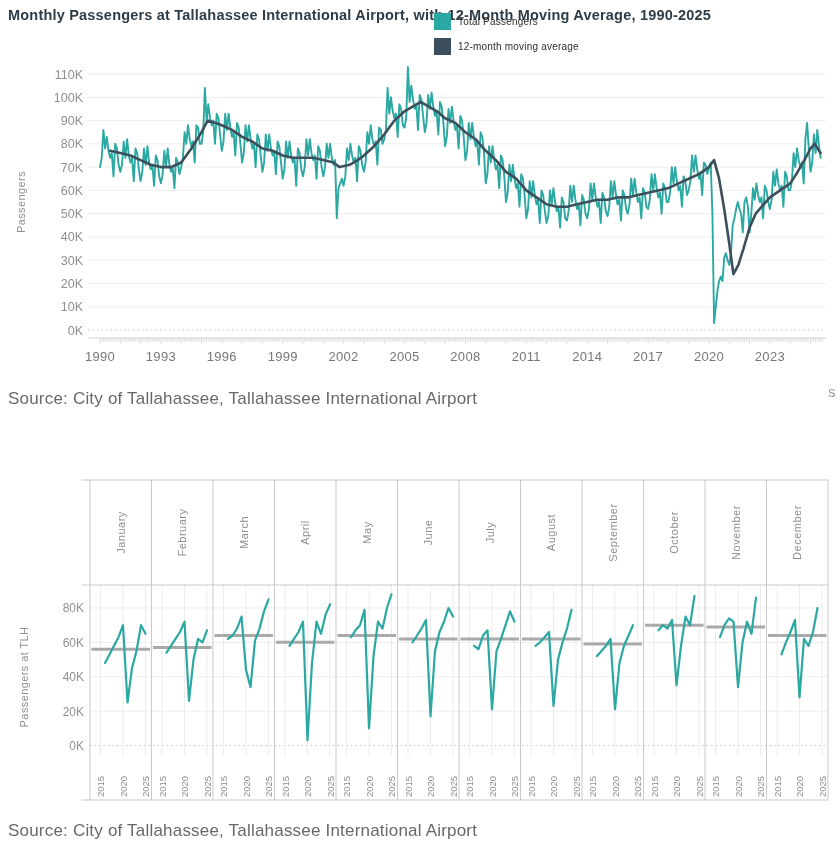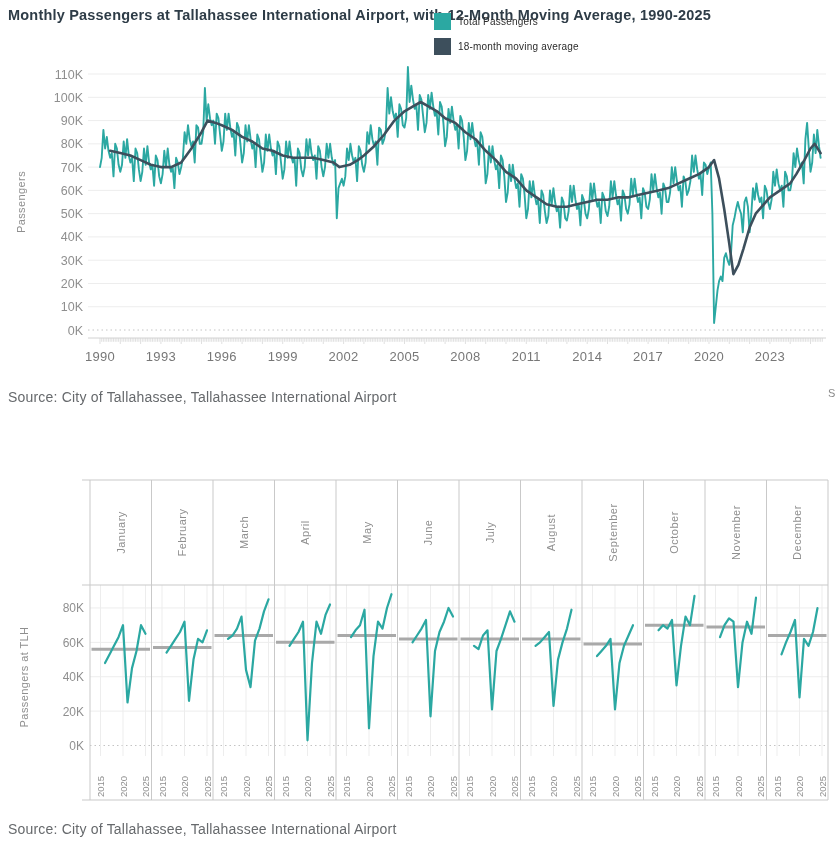--- a/index.html
+++ b/index.html
@@ -1,21 +1,21 @@
 <!DOCTYPE html>
 <html><head>
 <meta charset="utf-8">
 <style>
   html,body{margin:0;padding:0;background:#fff;}
   #stage{position:relative;width:837px;height:849px;background:#ffffff;overflow:hidden;
          font-family:"Liberation Sans", sans-serif;}
   .title{position:absolute;left:8px;font-weight:bold;font-size:14.5px;letter-spacing:.2px;color:#2e3c47;white-space:nowrap;}
   #title1{top:7px;width:824px;}
   #title2{top:440px;}
-  .source{position:absolute;left:8px;font-size:14px;letter-spacing:.2px;color:#66696c;white-space:nowrap;}
+  .source{position:absolute;left:8px;font-size:17px;letter-spacing:.2px;color:#66696c;white-space:nowrap;}
   #source1{top:389px;}
   #source2{top:821px;}
   #legend{position:absolute;left:434px;top:13px;}
   .legend-row{display:flex;align-items:center;margin-bottom:8px;height:17px;}
   .swatch{width:17px;height:17px;margin-right:7px;flex:0 0 auto;}
   .legend-label{font-size:10px;color:#2c2c2c;letter-spacing:.2px;white-space:nowrap;}
   svg{position:absolute;left:0;display:block;}
   #chart1-svg{top:0;}
   #chart2-svg{top:420px;}
   #clipped-frag{position:absolute;left:828px;top:387px;font-size:11px;color:#8a8a8a;}
@@ -28,21 +28,21 @@
 
   <div class="title" id="title1">Monthly Passengers at Tallahassee International Airport, with 12-Month Moving Average, 1990-2025</div>
 
   <div id="legend">
     <div class="legend-row">
       <span class="swatch" style="background: rgb(43, 168, 162);"></span>
       <span class="legend-label">Total Passengers</span>
     </div>
     <div class="legend-row">
       <span class="swatch" style="background: rgb(61, 79, 92);"></span>
-      <span class="legend-label">18-month moving average</span>
+      <span class="legend-label">12-month moving average</span>
     </div>
   </div>
 
   <svg id="chart1-svg" width="837" height="420" viewBox="0 0 837 420">
       <line x1="88" y1="330" x2="826" y2="330" stroke="#c4c4c4" stroke-width="1" stroke-dasharray="1.5,3"></line>
       <text x="83" y="334.5" text-anchor="end" font-size="12.5" fill="#8f8f8f">0K</text>
       <line x1="88" y1="306.73" x2="826" y2="306.73" stroke="#ededed" stroke-width="1" stroke-dasharray="none"></line>
       <text x="83" y="311.23" text-anchor="end" font-size="12.5" fill="#8f8f8f">10K</text>
       <line x1="88" y1="283.46" x2="826" y2="283.46" stroke="#ededed" stroke-width="1" stroke-dasharray="none"></line>
       <text x="83" y="287.96" text-anchor="end" font-size="12.5" fill="#8f8f8f">20K</text>

